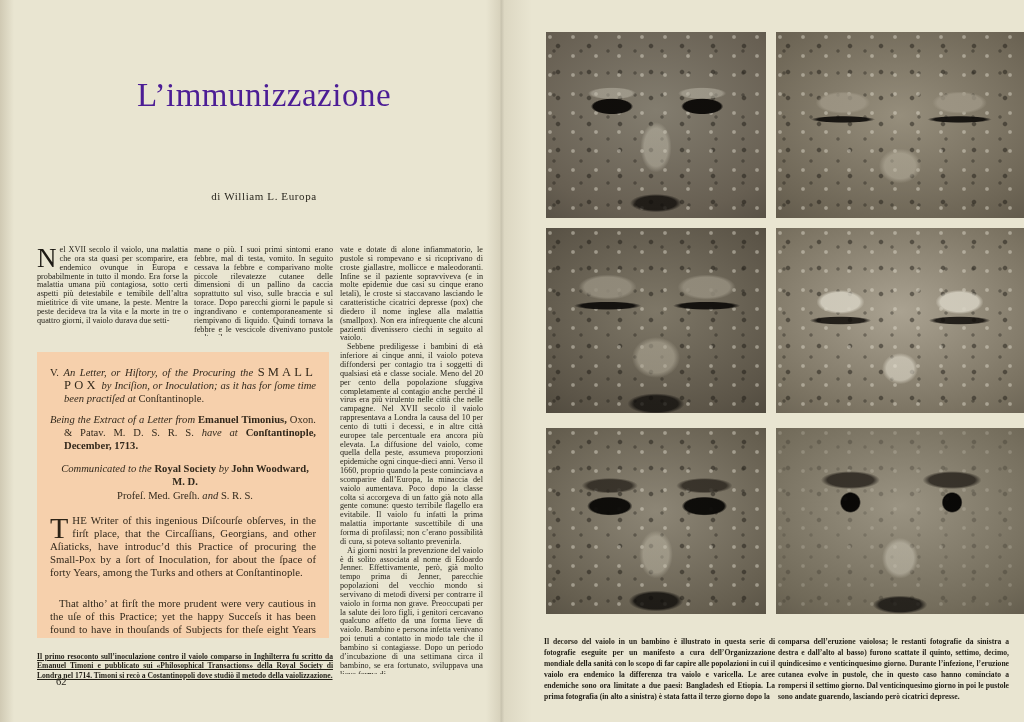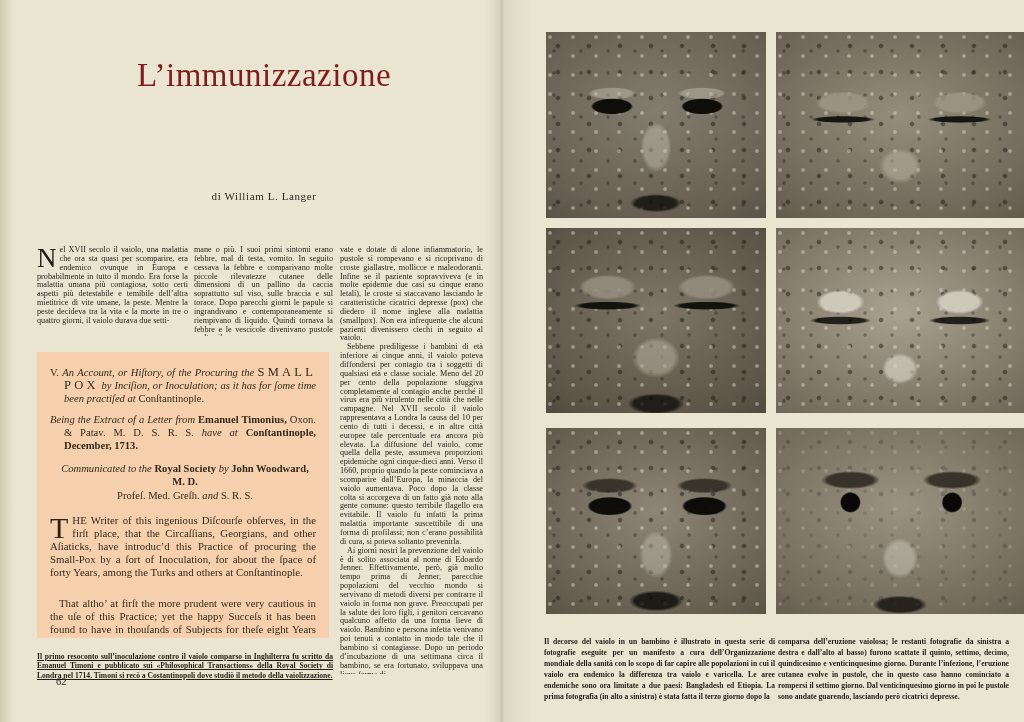--- a/index.html
+++ b/index.html
@@ -7,22 +7,22 @@
        font-family:"Liberation Serif","DejaVu Serif",serif;color:#23201a;}
   .spread{position:relative;width:1024px;height:722px;background:#e9e5d1;overflow:hidden;}
   
   .edge-shade{position:absolute;left:0;top:0;width:14px;height:722px;pointer-events:none;
        background:linear-gradient(to right,rgba(120,105,75,.22),rgba(120,105,75,0));}
   .fold-shade{position:absolute;left:486px;top:0;width:46px;height:722px;pointer-events:none;
        background:linear-gradient(to right,rgba(110,95,65,0),rgba(110,95,65,.14) 30%,rgba(80,70,50,.22) 33%,rgba(110,95,65,.10) 40%,rgba(110,95,65,0));}
 
   
   .page-left{position:absolute;left:0;top:0;width:512px;height:722px;}
-  .title{position:absolute;left:14px;top:16px;width:500px;text-align:center;
-         font-size:33px;line-height:38px;font-weight:normal;letter-spacing:.5px;color:#7f1d1d;margin-top:40px;}
+  .title{position:absolute;left:14px;top:36px;width:500px;text-align:center;
+         font-size:33px;line-height:38px;font-weight:normal;letter-spacing:.5px;color:#4c1d95;margin-top:40px;}
   .deck{position:absolute;left:62px;top:108px;width:412px;text-align:center;
         font-style:italic;font-size:16.5px;line-height:22.5px;word-spacing:3px;color:#26231c;}
   .byline{position:absolute;left:14px;top:190px;width:500px;text-align:center;
         font-size:11px;letter-spacing:.6px;color:#2a271f;}
 
   .bodycol{position:absolute;font-size:8.2px;line-height:8.85px;text-align:justify;
         overflow:hidden;color:#27241c;}
   .col1{left:37px;top:246px;width:151px;height:90px;}
   .col2{left:194px;top:246px;width:139px;height:90px;}
   .col3{left:340px;top:246px;width:143px;height:428px;}
@@ -123,39 +123,39 @@
 <body>
 
 <div class="spread">
 
   <div class="page-left">
 
     <h1 class="title"><span>L’immunizzazione</span><br>
     </h1>
 
 
-    <div class="byline">di William L. Langer</div>
+    <div class="byline">di William L. Europa</div>
 
     <div class="bodycol col1">
       <p><span class="dropcap-n">N</span><span>el XVII secolo il vaiolo, una malattia che ora sta quasi per scomparire, era endemico ovunque in Europa e probabilmente in tutto il mondo. Era forse la malattia umana più contagiosa, sotto certi aspetti più detestabile e temibile dell’altra mietitrice di vite umane, la peste. Mentre la peste decideva tra la vita e la morte in tre o quattro giorni, il vaiolo durava due setti-</span></p>
     </div>
 
     <div class="bodycol col2">
       <p>mane o più. I suoi primi sintomi erano febbre, mal di testa, vomito. In seguito cessava la febbre e comparivano molte piccole rilevatezze cutanee delle dimensioni di un pallino da caccia soprattutto sul viso, sulle braccia e sul torace. Dopo parecchi giorni le papule si ingrandivano e contemporaneamente si riempivano di liquido. Quindi tornava la febbre e le vescicole divenivano pustole molto rile-</p>
     </div>
 
     <div class="bodycol col3">
       <p>vate e dotate di alone infiammatorio, le pustole si rompevano e si ricoprivano di croste giallastre, mollicce e maleodoranti. Infine se il paziente sopravviveva (e in molte epidemie due casi su cinque erano letali), le croste si staccavano lasciando le caratteristiche cicatrici depresse (pox) che diedero il nome inglese alla malattia (smallpox). Non era infrequente che alcuni pazienti divenissero ciechi in seguito al vaiolo.</p>
       <p>Sebbene prediligesse i bambini di età inferiore ai cinque anni, il vaiolo poteva diffondersi per contagio tra i soggetti di qualsiasi età e classe sociale. Meno del 20 per cento della popolazione sfuggiva completamente al contagio anche perché il virus era più virulento nelle città che nelle campagne. Nel XVII secolo il vaiolo rappresentava a Londra la causa del 10 per cento di tutti i decessi, e in altre città europee tale percentuale era ancora più elevata. La diffusione del vaiolo, come quella della peste, assumeva proporzioni epidemiche ogni cinque-dieci anni. Verso il 1660, proprio quando la peste cominciava a scomparire dall’Europa, la minaccia del vaiolo aumentava. Poco dopo la classe colta si accorgeva di un fatto già noto alla gente comune: questo terribile flagello era evitabile. Il vaiolo fu infatti la prima malattia importante suscettibile di una forma di profilassi; non c’erano possibilità di cura, si poteva soltanto prevenirla.</p>
       <p>Ai giorni nostri la prevenzione del vaiolo è di solito associata al nome di Edoardo Jenner. Effettivamente, però, già molto tempo prima di Jenner, parecchie popolazioni del vecchio mondo si servivano di metodi diversi per contrarre il vaiolo in forma non grave. Preoccupati per la salute dei loro figli, i genitori cercavano qualcuno affetto da una forma lieve di vaiolo. Bambino e persona infetta venivano poi tenuti a contatto in modo tale che il bambino si contagiasse. Dopo un periodo d’incubazione di una settimana circa il bambino, se era fortunato, sviluppava una lieve forma di</p>
     </div>
 
     <div class="doc-box">
       <p class="doc-h"><span>V.</span>
-        <span class="it">An Account, or Hiſtory, of the Procuring the</span>
+        <span class="it">An Letter, or Hiſtory, of the Procuring the</span>
         <span class="caps">SMALL POX</span>
         <span class="it">by Inciſion, or Inoculation; as it has for ſome time been practiſed at</span>
         <span>Conſtantinople.</span></p>
       <p class="doc-h"><span class="it">Being the Extract of a Letter from</span>
         <span class="bold">Emanuel Timonius,</span>
         <span>Oxon. &amp; Patav. M. D. S. R. S.</span>
         <span class="it">have at</span>
         <span class="bold">Conſtantinople, December, 1713.</span></p>
       <p class="doc-h doc-h3"><span class="it">Communicated to the</span>
         <span class="bold">Royal Society</span>

